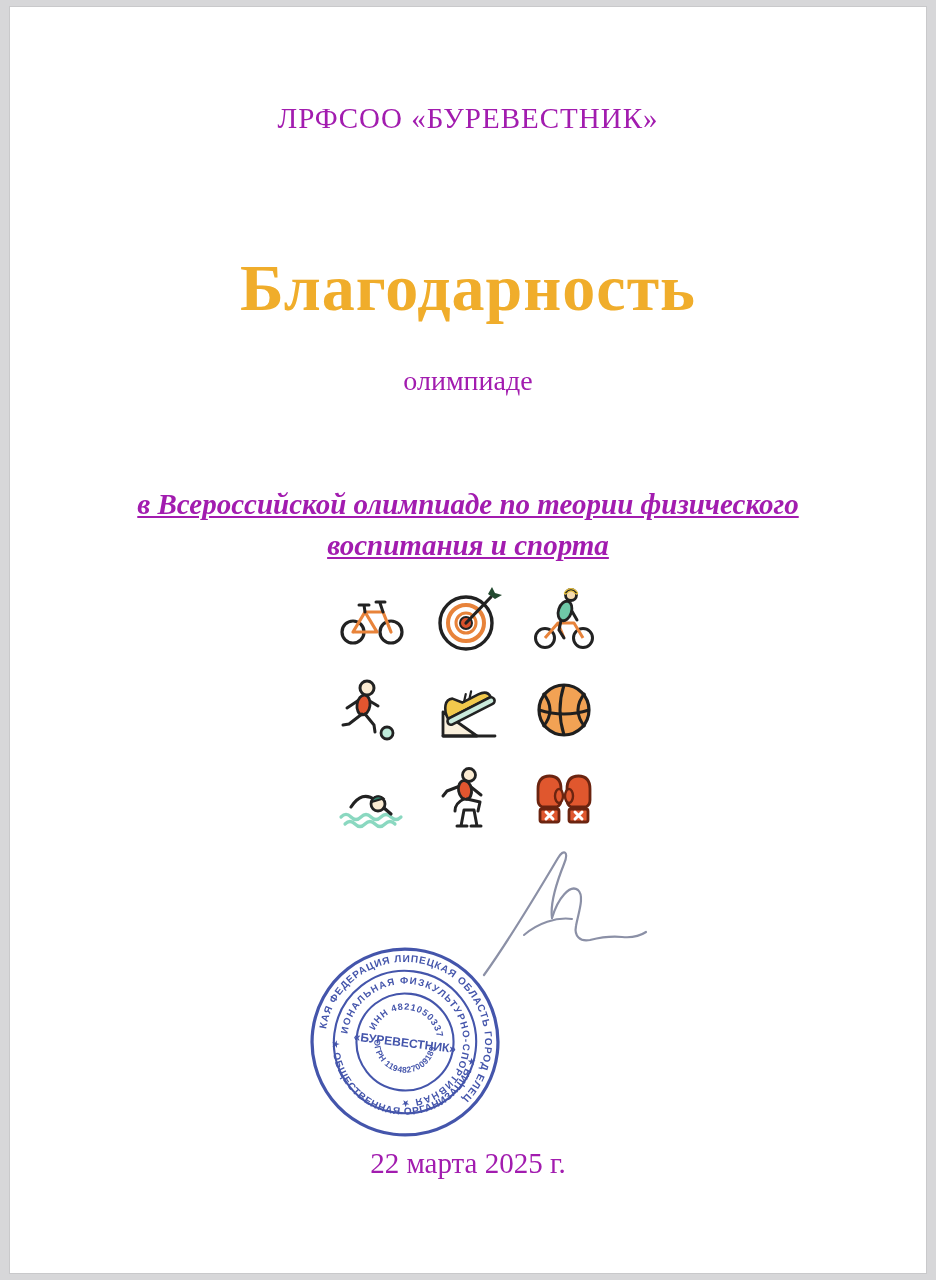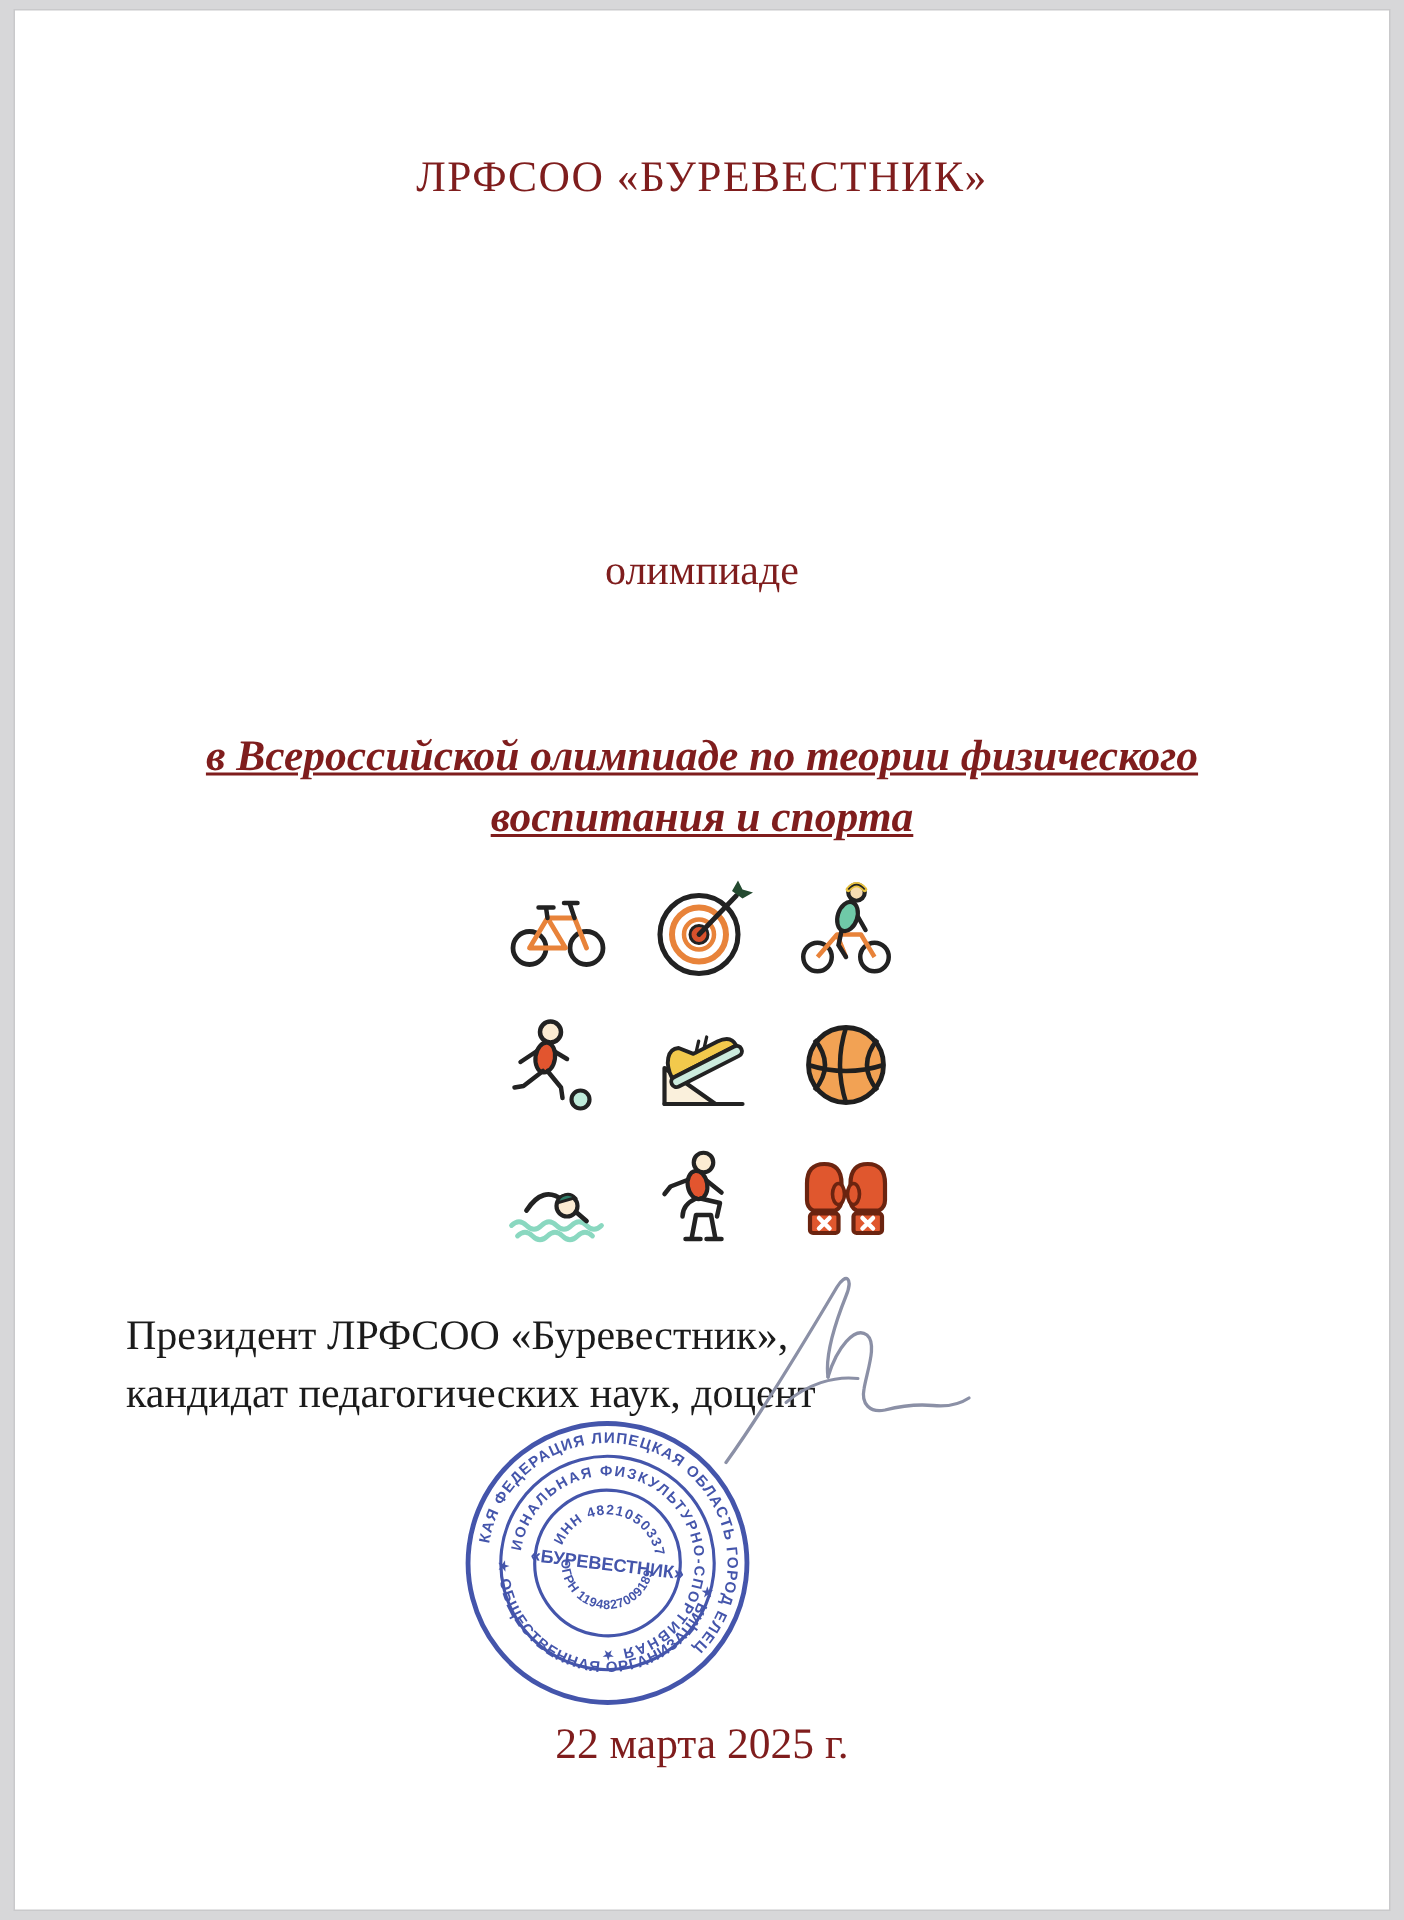--- a/index.html
+++ b/index.html
@@ -7,21 +7,21 @@
     width:936px;height:1280px;
     background:#d7d7d9;
     font-family:"Liberation Serif","DejaVu Serif",serif;
     position:relative;overflow:hidden;
   }
   .paper{
     position:absolute;left:10px;top:7px;right:10px;bottom:7px;
     background:#ffffff;
     box-shadow:0 0 0 1px #c9c9cb;
   }
-  .abs{position:absolute;left:0;width:100%;text-align:center;color:#7f1d1d;}
+  .abs{position:absolute;left:0;width:100%;text-align:center;color:#a21caf;}
   .org-name{top:95px;font-size:29px;letter-spacing:1px;}
   .title{top:243px;font-size:66px;font-weight:bold;letter-spacing:1px;}
   .preamble{top:358px;font-size:28px;}
   .recipient{top:398px;font-size:29px;font-weight:bold;}
   .reason{top:438px;font-size:29px;font-weight:bold;}
   .event{top:477px;font-size:29px;font-weight:bold;font-style:italic;line-height:41px;}
   .event .inner{display:inline-block;max-width:810px;text-decoration:underline;}
   .icon-grid{
     position:absolute;top:577px;left:0;width:100%;
     display:flex;justify-content:center;
@@ -39,20 +39,21 @@
   .date{top:1140px;font-size:29px;}
   .st-ring-text{font-family:"Liberation Sans","DejaVu Sans",sans-serif;font-weight:bold;}
 </style>
 </head>
 <body>
 
 <div class="paper">
 
   <div class="abs org-name">ЛРФСОО «БУРЕВЕСТНИК»</div>
 
+  <div class="abs title" id="cert-title" style="color: rgb(240, 173, 43);">Благодарность</div>
 
   <div class="abs preamble">олимпиаде</div>
 
 
 
   <div class="abs event">
     <span class="inner">в Всероссийской олимпиаде по теории физического воспитания и спорта</span>
   </div>
 
   <div class="icon-grid">
@@ -163,24 +164,20 @@
             <ellipse cx="30" cy="31" rx="4" ry="7" fill="#E0572E" stroke="#6b2410" stroke-width="2.4"></ellipse>
             <rect x="11" y="44" width="19" height="13" rx="2" fill="#E0572E" stroke="#6b2410" stroke-width="2.8"></rect>
             <path d="M17,47 l7,7 M24,47 l-7,7" stroke="#fff" stroke-width="3" stroke-linecap="round"></path>
           </g>
         </svg>
       </div>
 
     </div>
   </div>
 
-  <div class="sig-text">
-    <div>Президент ЛРФСОО «Буревестник»,</div>
-    <div>кандидат педагогических наук, доцент</div>
-  </div>
 
   <svg class="sig-svg" width="190" height="140" viewBox="0 0 190 140" fill="none">
     <path d="M12,134 C35,102 70,44 86,17 C92,7 97,11 92,23 C84,43 78,63 80,77" stroke="#8b90a6" stroke-width="2.2" stroke-linecap="round"></path>
     <path d="M80,77 C86,57 98,43 106,49 C113,55 106,73 104,85 C102,95 108,101 118,99 C130,96 140,95 150,96 C160,97 168,95 174,91" stroke="#8b90a6" stroke-width="2.2" stroke-linecap="round"></path>
     <path d="M52,94 C66,82 84,76 100,78" stroke="#8b90a6" stroke-width="2" stroke-linecap="round"></path>
   </svg>
 
 
   <div class="stamp-wrap">
     <svg width="194" height="194" viewBox="0 0 240 240" fill="none">

